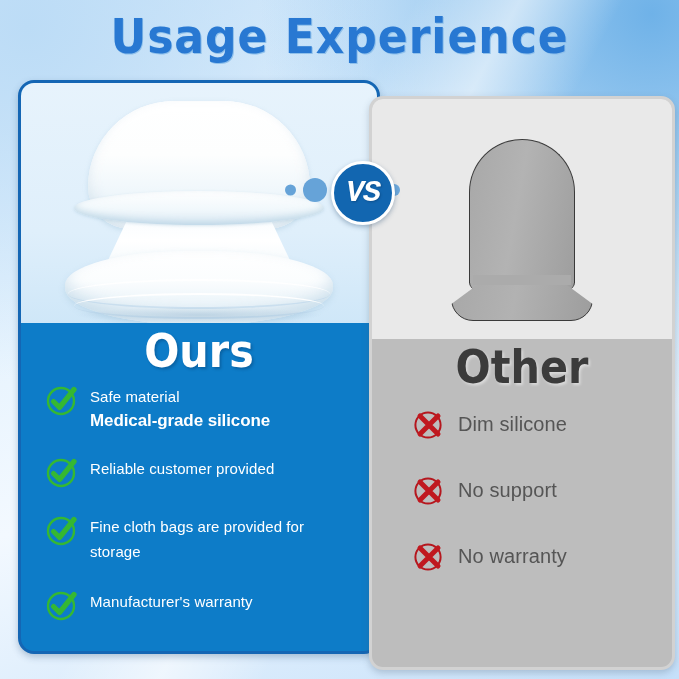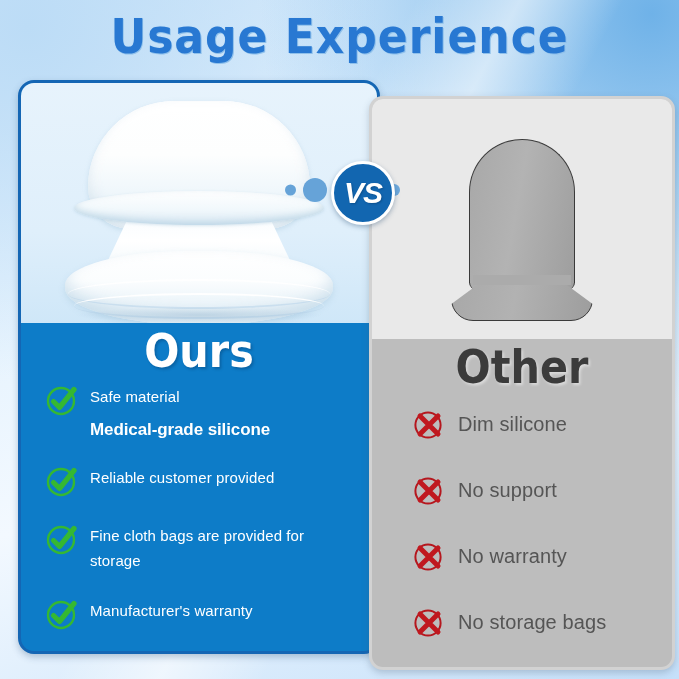--- a/index.html
+++ b/index.html
@@ -98,21 +98,21 @@
 
   .feat-list{position:absolute;left:24px;top:300px;width:320px;}
   .feat{display:flex;align-items:flex-start;margin-bottom:24px;}
   .feat-txt{margin-left:11px;padding-top:1px;}
   .feat-main{
     color:#ffffff;font-size:15px;line-height:25px;font-weight:300;
     font-family:"Liberation Sans", sans-serif;letter-spacing:.1px;
   }
   .feat-sub{
     color:#ffffff;font-size:17px;line-height:21px;font-weight:bold;
-    margin-top:10px;letter-spacing:-.1px;
+    margin-top:1px;letter-spacing:-.1px;
   }
 
   
   .panel-right{
     left:369px;top:96px;width:300px;height:568px;
     border-radius:14px;
     background:#bdbdbd;
     border:3px solid #d2d2d2;
     box-shadow:0 3px 7px rgba(70,90,110,.28);
     overflow:hidden;
@@ -165,21 +165,21 @@
   .d4{width:22px;height:22px;left:76px;background:#6fa9dc;}
   .d5{width:12px;height:12px;left:103px;background:#6fa9dc;}
   .vs-badge{
     position:absolute;left:46px;top:-1px;width:58px;height:58px;border-radius:50%;
     background:#1266b0;border:3.5px solid #ffffff;
     box-shadow:0 2px 5px rgba(20,60,100,.35);
     display:flex;align-items:center;justify-content:center;
     z-index:3;
   }
   .vs-badge span{
-    color:#ffffff;font-family:Liberation Sans, sans-serif;font-weight:bold;
+    color:#ffffff;font-family:Liberation Mono, monospace;font-weight:bold;
     font-size:30px;line-height:30px;font-style:italic;letter-spacing:-1px;
     text-shadow:1px 1px 2px rgba(0,40,80,.35);
   }
   svg{display:block;}
 </style>
 </head>
 <body>
 
 <div id="stage">
 
@@ -288,29 +288,20 @@
       <div class="con">
         <span>
           <svg width="34" height="34" viewBox="0 0 34 34">
             <circle cx="16" cy="18" r="12.6" fill="none" stroke="#b5171e" stroke-width="2"></circle>
             <path d="M8 9 L26 27 M26 9 L8 27" fill="none" stroke="#c0181f" stroke-width="5" stroke-linecap="round"></path>
           </svg>
         </span>
         <span class="con-txt">No warranty</span>
       </div>
 
-      <div class="con">
-        <span>
-          <svg width="34" height="34" viewBox="0 0 34 34">
-            <circle cx="16" cy="18" r="12.6" fill="none" stroke="#b5171e" stroke-width="2"></circle>
-            <path d="M8 9 L26 27 M26 9 L8 27" fill="none" stroke="#c0181f" stroke-width="5" stroke-linecap="round"></path>
-          </svg>
-        </span>
-        <span class="con-txt">No storage bags</span>
-      </div>
 
     </div>
   </div>
 
   <div class="vs-wrap">
     <span class="dot d1"></span>
     <span class="dot d2"></span>
     <span class="dot d4"></span>
     <span class="dot d5"></span>
     <div class="vs-badge">

